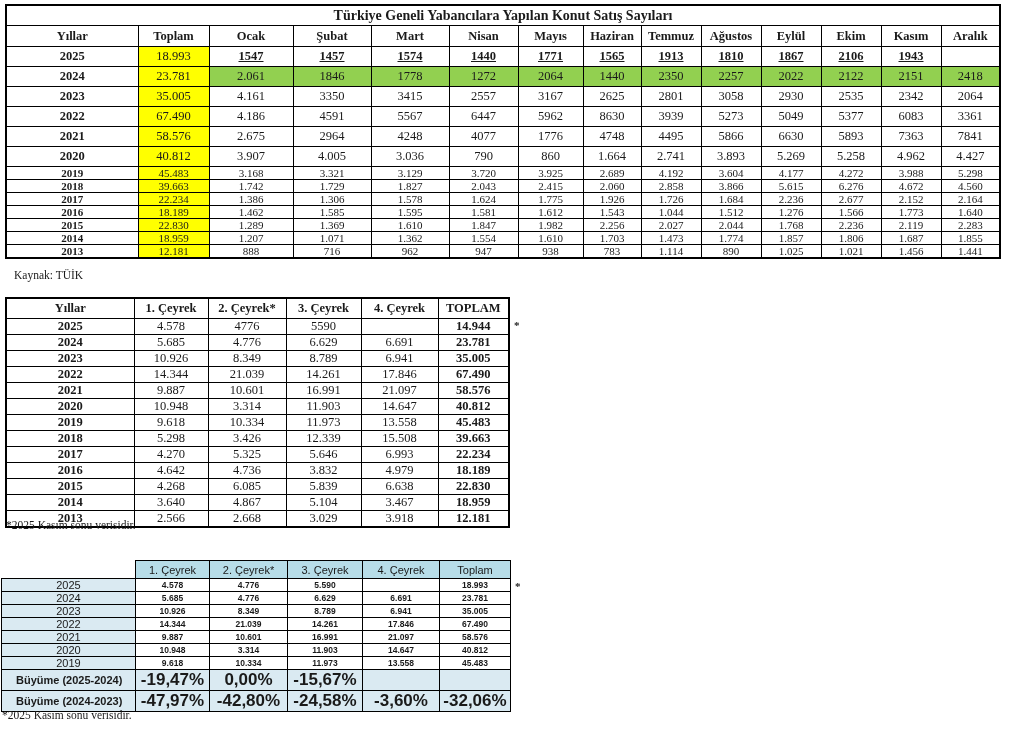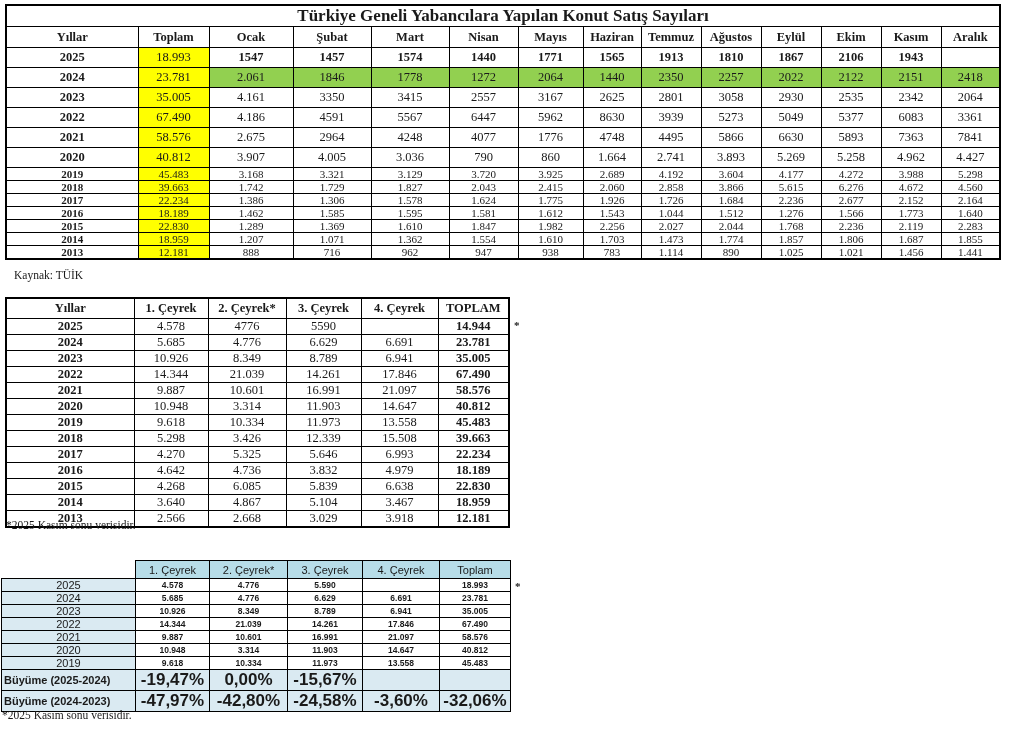--- a/index.html
+++ b/index.html
@@ -6,46 +6,46 @@
   body{
     width:1024px;height:737px;position:relative;background:#ffffff;
     font-family:"Liberation Serif", serif;color:#1a1a1a;overflow:hidden;
   }
   table{border-collapse:collapse;table-layout:fixed;}
   td,th{border:1px solid #000;text-align:center;vertical-align:middle;
         overflow:hidden;white-space:nowrap;padding:0 1px;}
 
   
   #t1{position:absolute;left:5px;top:4px;width:994px;font-size:12.5px;border:2px solid #000;}
-  #t1 .title-cell{font-weight:bold;font-size:17px;height:19px;}
+  #t1 .title-cell{font-weight:bold;font-size:14px;height:19px;}
   #t1 th{font-weight:bold;height:20px;font-size:12.5px;}
   #t1 tr.rL td{height:19px;}
   #t1 tr.rS td{height:12px;font-size:11px;}
   #t1 td.yr{font-weight:bold;}
   #t1 td.yellow{background:var(--yellow);}
   #t1 td.green{background:var(--green);}
-  #t1 td.bold{font-weight:bold;}
+  #t1 td.bold{font-weight:bold;text-decoration:underline;}
 
   
   #t2{position:absolute;left:5px;top:297px;width:503px;font-size:12.5px;border:2px solid #000;}
   #t2 th{font-weight:bold;height:19px;}
   #t2 td{height:13.6px;}
   #t2 td.yr{font-weight:bold;}
   #t2 td.tot{font-weight:bold;margin-top:12px;}
 
   
   #t3{position:absolute;left:1px;top:560px;width:509px;
       font-family:"Liberation Sans", sans-serif;}
   #t3 th{font-weight:normal;font-size:11px;height:17px;background:var(--hdrblue);}
   #t3 th.ghost{border:none;background:transparent;}
   #t3 td{height:12px;}
   #t3 td.yr{background:var(--cellblue);font-size:11px;}
   #t3 td.val{font-weight:bold;font-size:8.5px;}
   #t3 tr.growth td{background:var(--cellblue);height:13px;}
-  #t3 td.growth-label{font-weight:bold;font-size:11px;text-align:left;padding-left:2px;}
+  #t3 td.growth-label{font-weight:bold;font-size:11px;text-align:left;padding-left:14px;}
   #t3 td.growth-val{font-weight:bold;font-size:17px;}
 
   .note{position:absolute;font-size:11.5px;font-family:"Liberation Serif", serif;}
   .star{position:absolute;font-size:11px;font-family:"Liberation Serif", serif;font-weight:bold;}
 </style>
 </head>
 <body style="--yellow: #FFFF00; --green: #92D050; --hdrblue: #B7DDE8; --cellblue: #DAEAF2;">
 
 <table id="t1">
     <colgroup>

